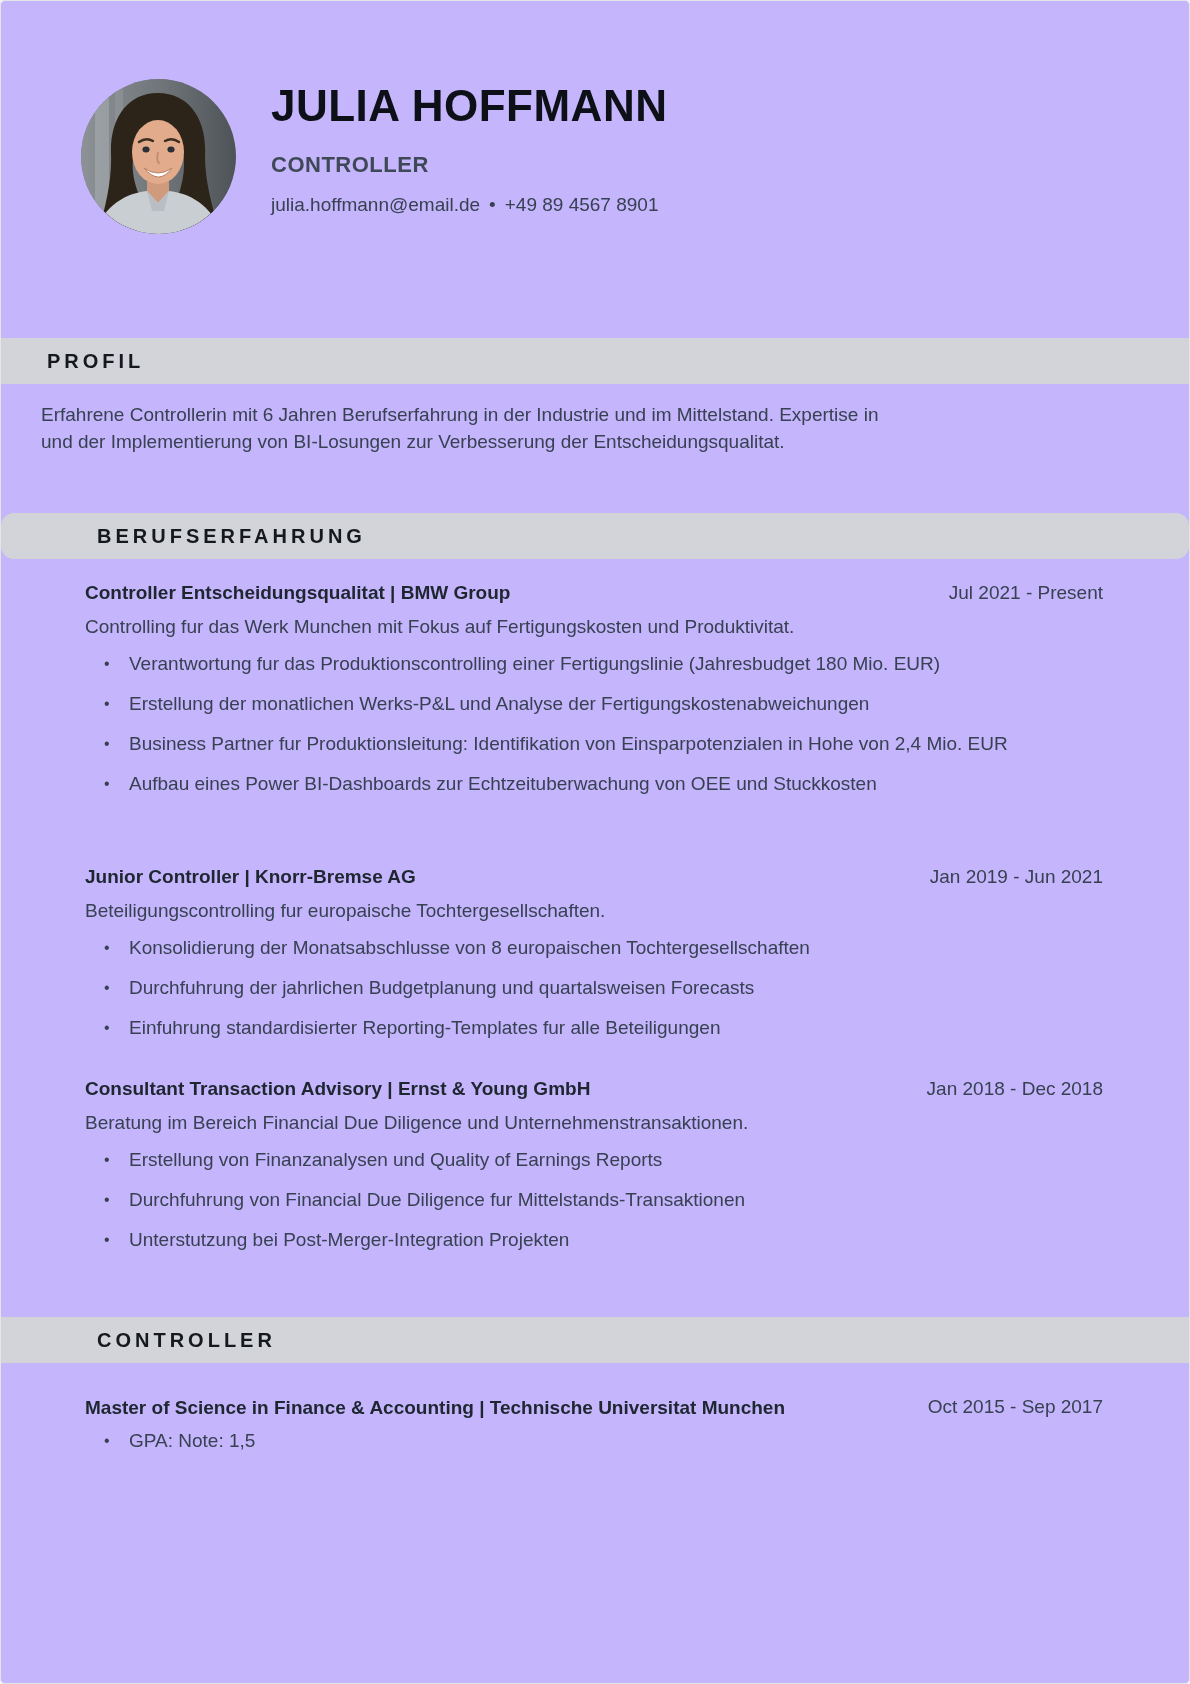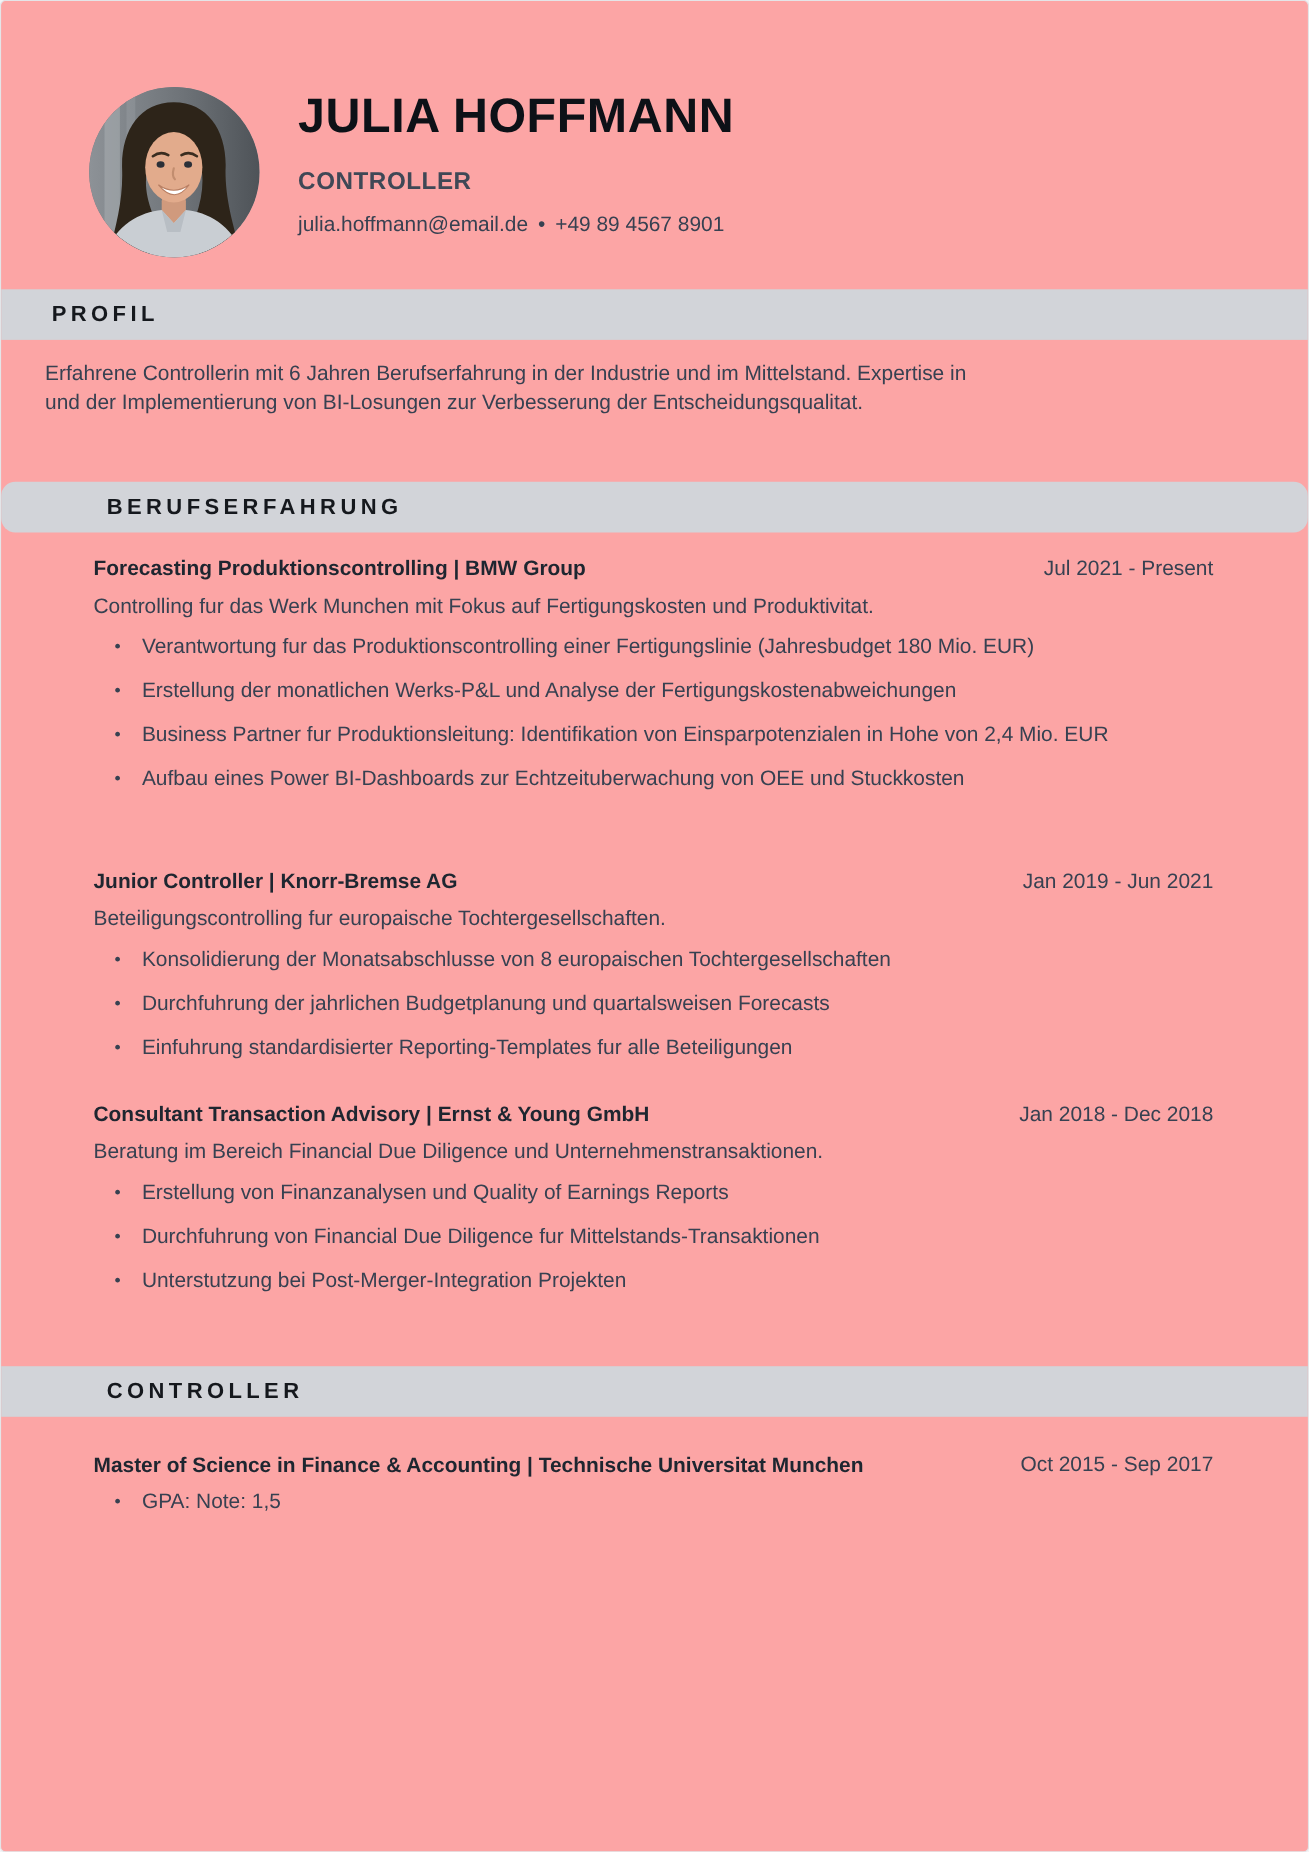--- a/index.html
+++ b/index.html
@@ -1,38 +1,38 @@
 <!DOCTYPE html>
 <html><head>
 <meta charset="utf-8">
 <style>
   * { box-sizing: border-box; }
   html,body { margin:0; padding:0; background:#f3f4f6; }
   body { width:1190px; font-family:"Liberation Sans","DejaVu Sans",sans-serif; }
 
   .page {
-    width:1190px; height:1684px; background:#fca5a5;
+    width:1190px; height:1684px; background:#c4b5fd;
     border:1px solid #e4e5e8; border-radius:5px;
     overflow:hidden; position:relative;
   }
 
   
   .header { display:flex; padding:78px 80px 0 80px; gap:35px; height:233px; }
   .photo-wrap { width:155px; height:155px; border-radius:50%; overflow:hidden; flex:0 0 155px; background:#777d83; }
   .photo-wrap svg { display:block; }
   .header-text { padding-top:3px; }
   .person-name { margin:0; font-size:44px; line-height:48px; font-weight:800; letter-spacing:.5px; color:#0d1117; }
   .person-role { margin-top:22px; font-size:22px; font-weight:700; letter-spacing:.5px; color:#3f4856; }
   .contact-line { margin-top:16px; font-size:19px; color:#374151; }
   .contact-sep { margin:0 9px; color:#374151; }
 
   
   .section-bar { height:46px; background:#d2d4d9; display:flex; align-items:center; padding-left:96px; }
   .section-label { font-size:20px; font-weight:800; letter-spacing:4px; color:#15181d; }
-  .bar-profil { margin-top:29px;padding-left:46px; }
+  .bar-profil { margin-top:104px;padding-left:46px; }
   .bar-beruf  { margin-top:58px;border-radius:13px; }
   .bar-ausbildung { margin-top:65px; }
 
   
   .profile-text { margin:17px 86px 0 40px; max-width:1010px; font-size:19px; line-height:27px; color:#374151; }
   .profile-text span { display:block; }
 
   
   .content { padding:22px 86px 0 84px; }
   .job-head { display:flex; justify-content:space-between; align-items:flex-start; }
@@ -120,21 +120,21 @@
   </p>
 
   <div class="section-bar bar-beruf">
     <span class="section-label">BERUFSERFAHRUNG</span>
   </div>
 
   <div class="content">
 
     <article class="job job-1">
       <div class="job-head">
-        <h3 class="job-title">Forecasting Produktionscontrolling | BMW Group</h3>
+        <h3 class="job-title">Controller Entscheidungsqualitat | BMW Group</h3>
         <span class="job-date">Jul 2021 - Present</span>
       </div>
       <p class="job-summary">Controlling fur das Werk Munchen mit Fokus auf Fertigungskosten und Produktivitat.</p>
       <ul class="bullets">
         <li>Verantwortung fur das Produktionscontrolling einer Fertigungslinie (Jahresbudget 180 Mio. EUR)</li>
         <li>Erstellung der monatlichen Werks-P&amp;L und Analyse der Fertigungskostenabweichungen</li>
         <li>Business Partner fur Produktionsleitung: Identifikation von Einsparpotenzialen in Hohe von 2,4 Mio. EUR</li>
         <li>Aufbau eines Power BI-Dashboards zur Echtzeituberwachung von OEE und Stuckkosten</li>
       </ul>
     </article>

